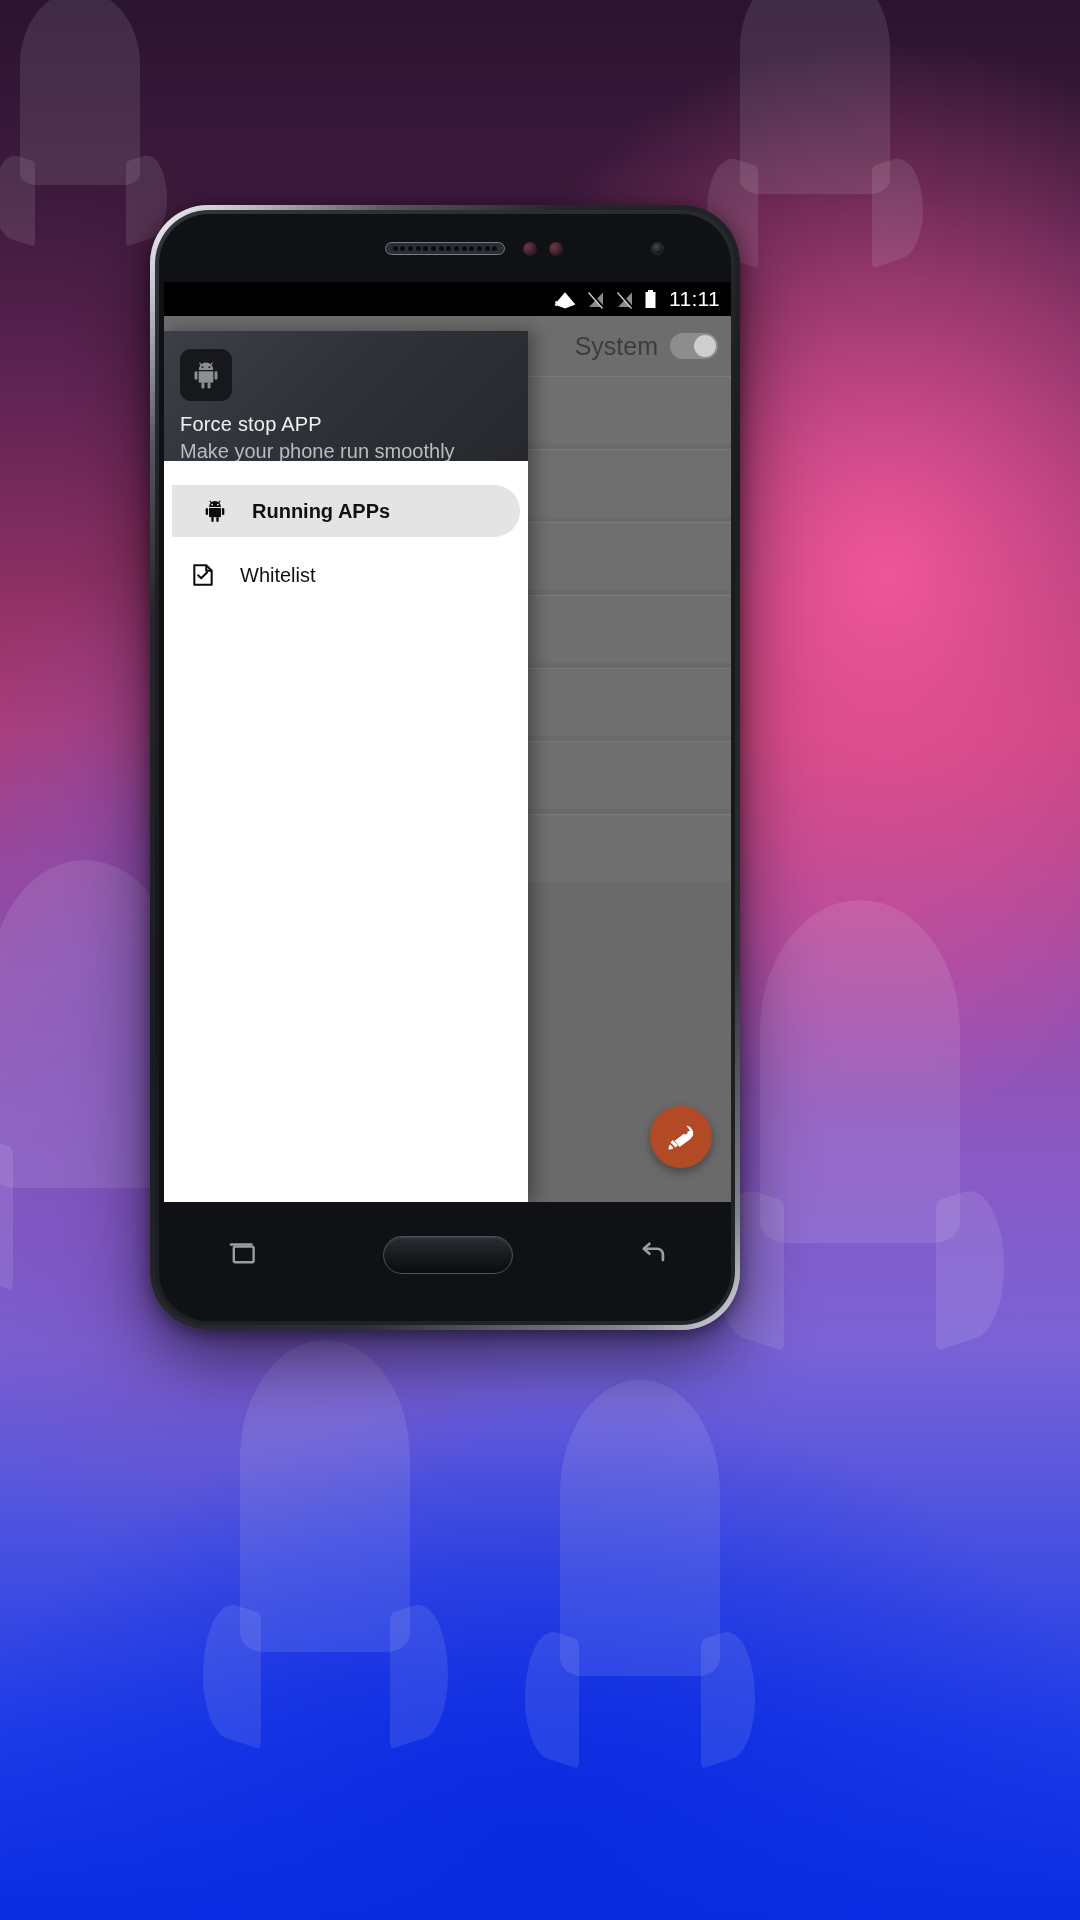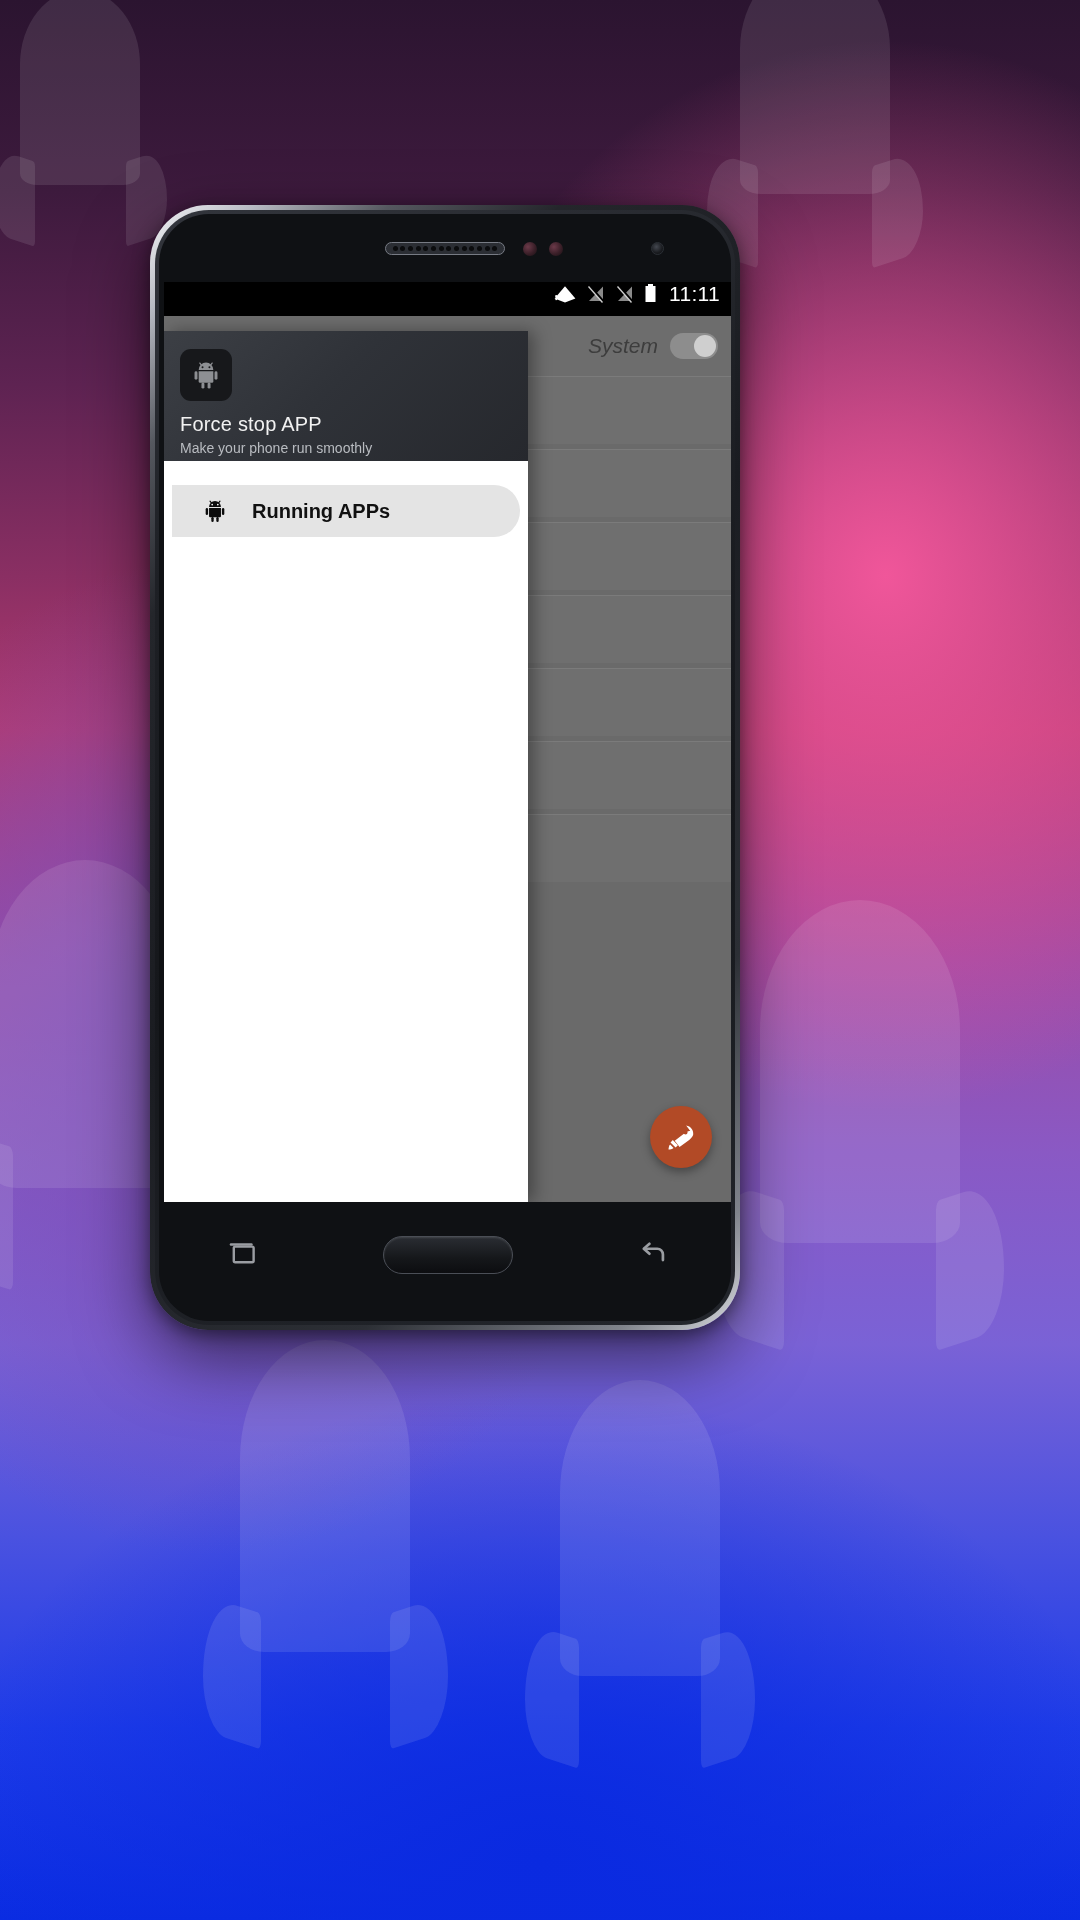--- a/index.html
+++ b/index.html
@@ -99,42 +99,42 @@
     left:5px; top:68px;
     width:568px; height:920px;
     background:#000;
     overflow:hidden;
   }
 
   
   #statusbar{
     position:absolute; top:0; left:0; right:0; height:34px;
     background:#000;
-    display:flex; justify-content:flex-end;
+    display:flex; align-items:center; justify-content:flex-end;
     gap:9px; padding-right:12px;
     color:#fff;
   }
   #statusbar .time{
     font-size:21px; font-weight:400; letter-spacing:0.3px; color:#fff;
     margin-left:3px;
   }
   .sicon{ display:block; }
 
   
   #app-bg{
     position:absolute; top:34px; left:0; right:0; bottom:0;
     background:#6a6a6a;
   }
   #app-topbar{
     height:60px; background:#6d6d6d;
     display:flex; align-items:center; justify-content:flex-end;
     padding-right:14px; gap:12px;
   }
   #app-topbar .sys-label{
-    font-size:21px; color:#3d3d3d; font-weight:400;font-style:italic;
+    font-size:25px; color:#3d3d3d; font-weight:400;
   }
   .sw{
     width:48px;height:26px;border-radius:13px;background:#8d8d8d;position:relative;
   }
   .sw:after{
     content:""; position:absolute; right:2px; top:2px;
     width:22px;height:22px;border-radius:50%;background:#cfcfcf;
   }
   .app-card{
     height:68px; margin:0 0 5px 0;
@@ -181,21 +181,21 @@
     background:#17181b;
     display:flex;align-items:center;justify-content:center;
     margin-top:4px;
   }
   #drawer-title{
     margin-top:12px;
     color:#f2f2f2; font-size:20px; font-weight:400; letter-spacing:0.2px;
   }
   #drawer-sub{
     margin-top:4px;
-    color:#b9bcc1; font-size:14px;
+    color:#b9bcc1; font-size:20px;
     white-space:nowrap; overflow:hidden;
   }
   #drawer-menu{
     padding:24px 8px 0 8px;
     flex:1;
     background:#fff;
   }
   .mitem{
     display:flex; align-items:center;
     height:52px;
@@ -387,20 +387,30 @@
                     <path d="M6.5 8.2a5.5 5.5 0 0 1 11 0z"></path>
                   </g>
                   <circle cx="9.4" cy="6.1" r=".8" fill="#fff"></circle>
                   <circle cx="14.6" cy="6.1" r=".8" fill="#fff"></circle>
                   <path d="M7.4 2.9 8.7 4.5M16.6 2.9 15.3 4.5" stroke="#0c0c0c" stroke-width="1.1" stroke-linecap="round"></path>
                 </svg>
               </span>
               <span class="mi-label">Running APPs</span>
             </div>
 
+            <div class="mitem">
+              <span class="mi-icon">
+                <svg width="26" height="26" viewBox="0 0 24 24" fill="none" stroke="#0c0c0c" stroke-width="1.9">
+                  <path d="M4 3h11l5 5v13H4z" stroke-linejoin="round"></path>
+                  <path d="M15 3v5h5" stroke-linejoin="round"></path>
+                  <path d="M7.5 12.2l2.8 2.8 5.4-5.4" stroke-linecap="round" stroke-linejoin="round"></path>
+                </svg>
+              </span>
+              <span class="mi-label">Whitelist</span>
+            </div>
 
 
 
 
           </div>
         </div>
 
         <div id="statusbar">
           <svg class="sicon" width="24" height="22" viewBox="0 0 24 22">
             <path d="M12 4.2 22.4 16.6 12 20.5 1.6 16.6Z" fill="#fff"></path>

